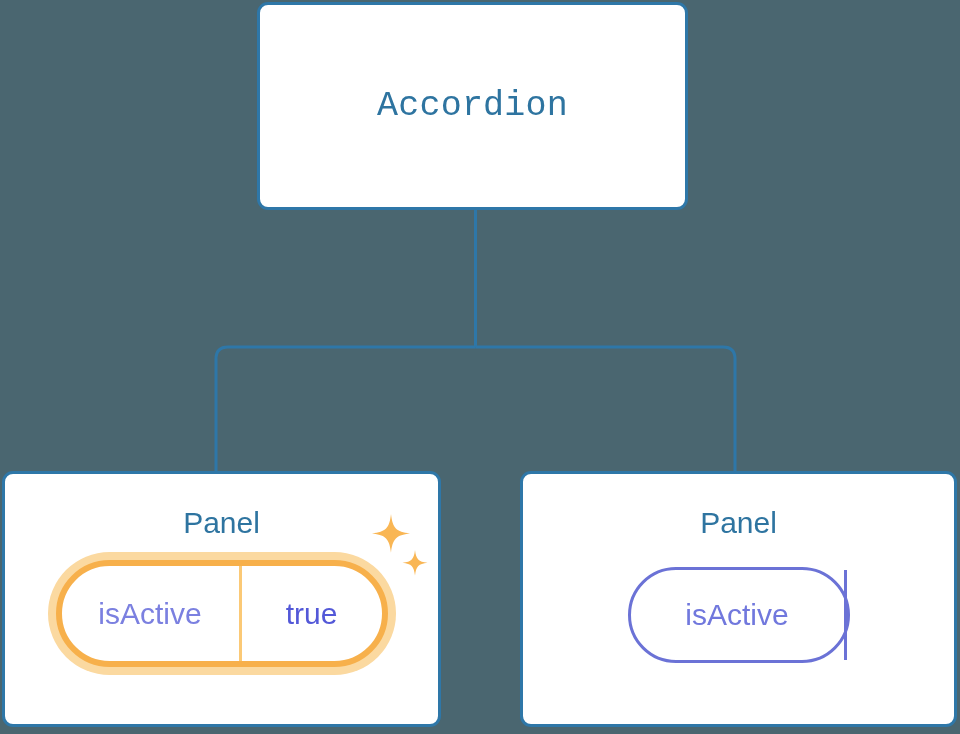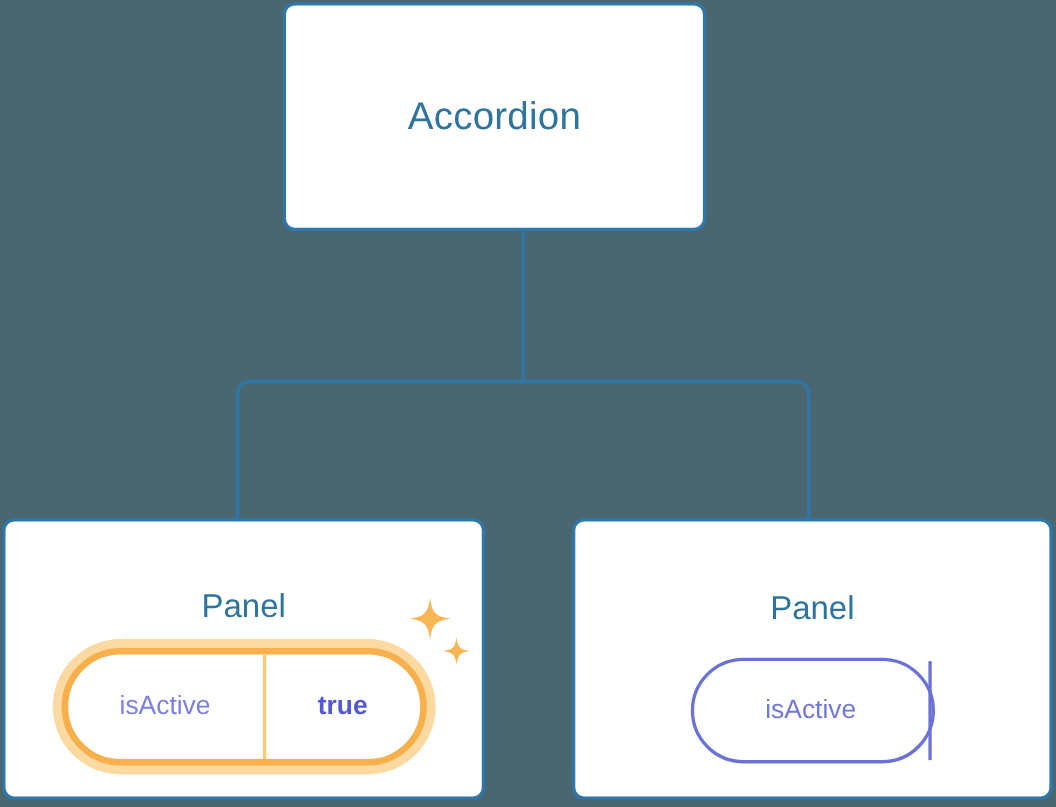--- a/index.html
+++ b/index.html
@@ -26,30 +26,30 @@
     pointer-events: none;
   }
 
   
   .node {
     position: absolute;
     background: #ffffff;
     border: 3px solid #2e77a8;
     border-radius: 11px;
     box-sizing: border-box;
-    justify-content: center;
   }
   .node-root {
     left: 257px;
     top: 2px;
-    width: 385px;
+    width: 431px;
     height: 208px;
     display: flex;
     align-items: center;
     justify-content: center;
+    font-family: Liberation Mono, monospace;
   }
   .node-title {
     color: #2e74a0;
     font-size: 35px;
     font-weight: 400;
     letter-spacing: 0.2px;
     white-space: nowrap;
   }
 
   .node-panel {
@@ -83,21 +83,21 @@
     background: #ffffff;
     position: relative;
     z-index: 2;
   }
   .pill-key,
   .pill-val {
     display: flex;
     align-items: center;
     justify-content: center;
     white-space: nowrap;
-    font-size: 24px;
+    font-size: 30px;
     line-height: 1;
   }
 
   
   .pill-plain {
     border: 3px solid #6b72d6;
     height: 96px;
   }
   .pill-plain .pill-key {
     width: 213px;
@@ -115,21 +115,21 @@
     height: 107px;
   }
   .pill-hl .pill-key {
     width: 177px;
     color: #7b80e0;
     border-right: 3px solid #fbc976;
   }
   .pill-hl .pill-val {
     width: 140px;
     color: #5358d8;
-    font-weight: bold;
+    font-weight: normal;
   }
   
   .pill-glow {
     position: absolute;
     left: -8px;
     top: -8px;
     right: -8px;
     bottom: -8px;
     border-radius: 999px;
     background: #fbd9a0;

